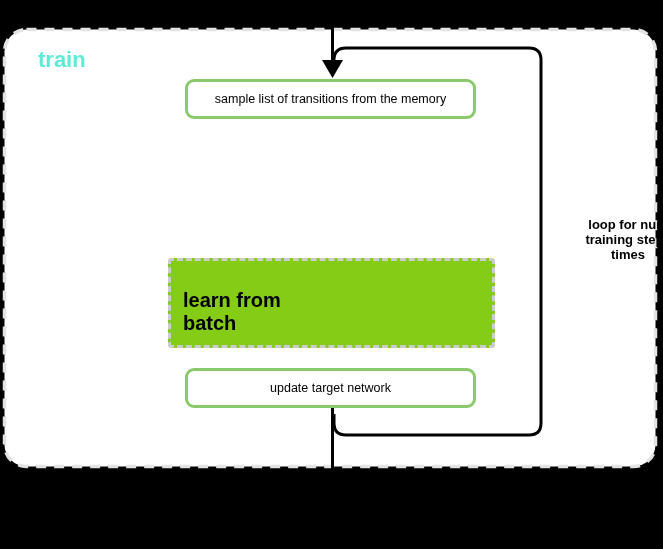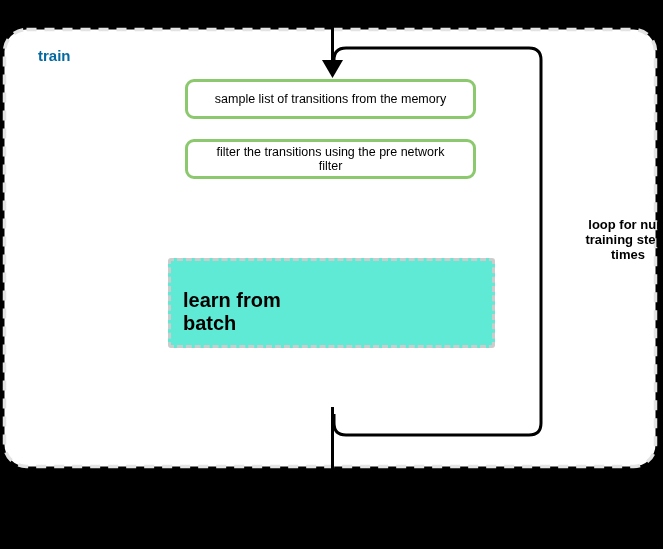--- a/index.html
+++ b/index.html
@@ -40,38 +40,38 @@
   .node.step3 { top: 199px; }
   .node.step4 { top: 368px; }
   .subprocess {
     position: absolute;
     z-index: 2;
     box-sizing: border-box;
     left: 168px;
     top: 258px;
     width: 327px;
     height: 90px;
-    background: #5eead4;
+    background: #84cc16;
     border: 3px dashed #cccccc;
     border-radius: 3px;
     padding: 5px 10px 0 12px;
     font-size: 20px;
     font-weight: bold;
     line-height: 23px;
     color: #000;
     white-space: pre-line;
   }
   .train-title {
     position: absolute;
     z-index: 2;
     left: 38px;
     top: 47px;
-    font-size: 15px;
+    font-size: 22px;
     font-weight: bold;
-    color: #0369a1;
+    color: #5eead4;
   }
   .loop-label {
     position: absolute;
     z-index: 2;
     left: 544px;
     top: 217px;
     width: 90px;
     text-align: center;
     font-size: 13px;
     font-weight: bold;
@@ -98,28 +98,28 @@
 
     <line x1="332.5" y1="407" x2="332.5" y2="469" stroke-width="3" stroke="#000000"></line>
   </svg>
 
   <div class="train-title">train</div>
 
   <div class="node step1">
     <span>sample list of transitions from the memory</span>
   </div>
 
-  <div class="node step2">
-    <span>filter the transitions using the pre network filter</span>
-  </div>
 
 
   <div class="subprocess">
     <span>learn from
 batch</span>
   </div>
 
+  <div class="node step4">
+    <span>update target network</span>
+  </div>
 
   <div class="loop-label">loop for num
 training steps
 times</div>
 
 </div>
 
 </body></html>

